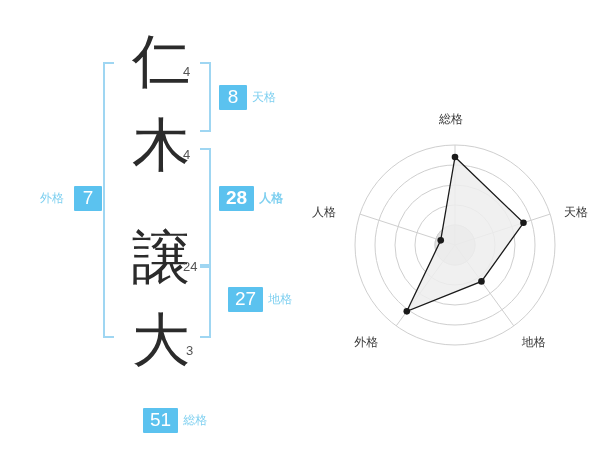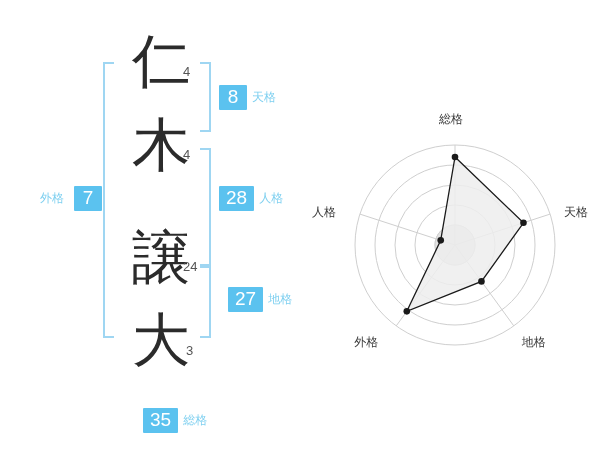--- a/index.html
+++ b/index.html
@@ -120,33 +120,33 @@
     <span class="kaku-num">7</span>
   </div>
 
   <div class="bracket" style="left:200px; top:62px; width:9px; height:66px;"></div>
   <div class="kaku-box" style="left:219px; top:85px;">
     <span class="kaku-num">8</span>
     <span class="kaku-label">天格</span>
   </div>
 
   <div class="bracket" style="left:200px; top:148px; width:9px; height:116px;"></div>
-  <div class="kaku-box" style="left:219px; top:186px;">
+  <div class="kaku-box" style="left:219px; top:186px;font-weight:bold;">
     <span class="kaku-num">28</span>
     <span class="kaku-label">人格</span>
   </div>
 
   <div class="bracket" style="left:200px; top:264px; width:9px; height:70px;"></div>
   <div class="kaku-box" style="left:228px; top:287px;">
     <span class="kaku-num">27</span>
     <span class="kaku-label">地格</span>
   </div>
 
   <div class="kaku-box" style="left:143px; top:408px;">
-    <span class="kaku-num">35</span>
+    <span class="kaku-num">51</span>
     <span class="kaku-label">総格</span>
   </div>
 </div>
 
 <div id="radar-panel">
   <svg id="radar-svg" width="290" height="470" viewBox="0 0 290 470">
       <circle cx="145" cy="245" r="20" fill="none" stroke="#cfcfcf" stroke-width="1"></circle>
       <circle cx="145" cy="245" r="40" fill="none" stroke="#cfcfcf" stroke-width="1"></circle>
       <circle cx="145" cy="245" r="60" fill="none" stroke="#cfcfcf" stroke-width="1"></circle>
       <circle cx="145" cy="245" r="80" fill="none" stroke="#cfcfcf" stroke-width="1"></circle>

